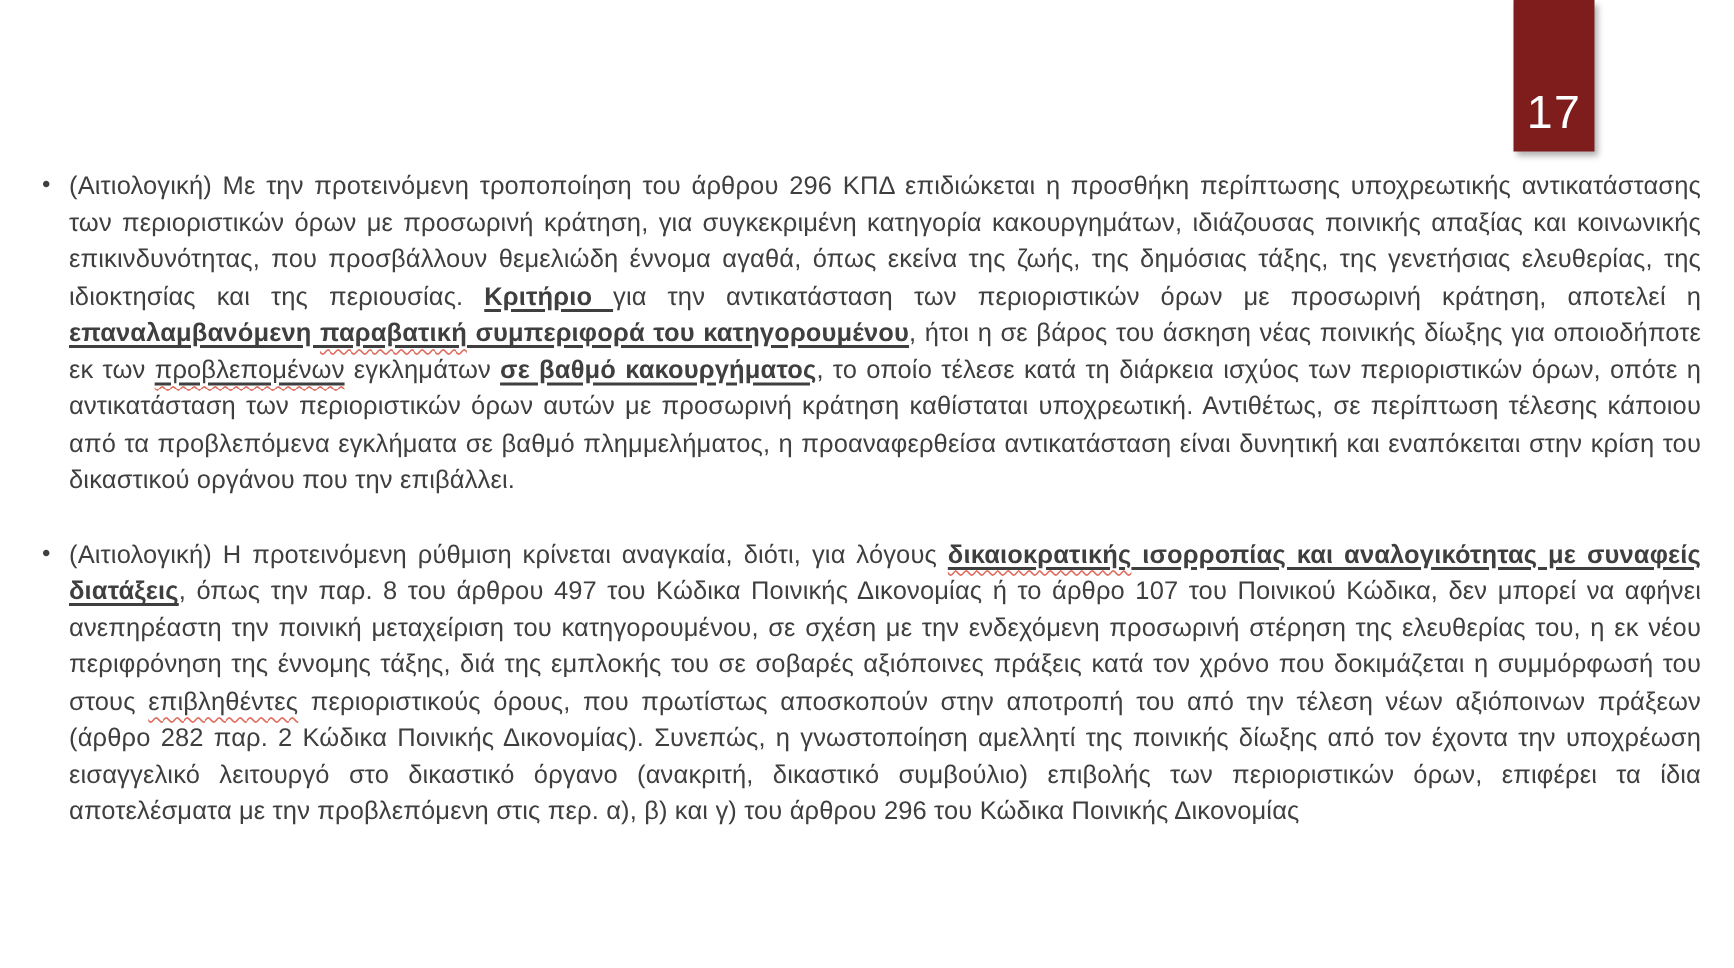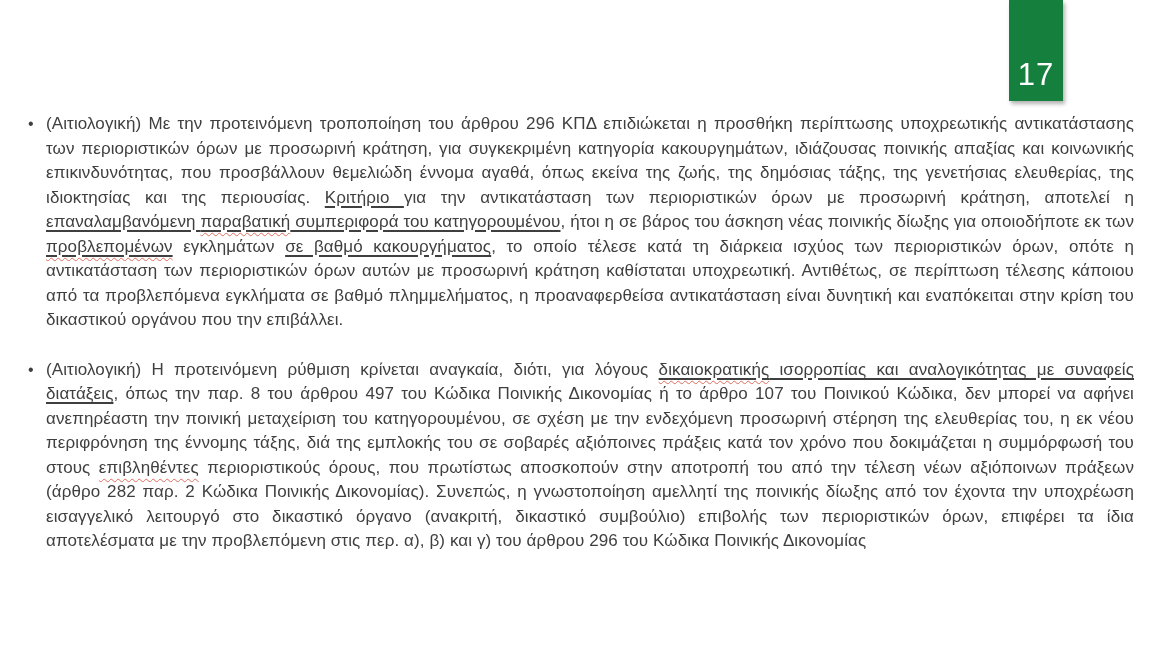--- a/index.html
+++ b/index.html
@@ -52,40 +52,40 @@
     left: 0;
     top: 0;
     font-size: 16px;
     line-height: 24.5px;
     color: #3f3f3f;
   }
   .bullet-paragraph {
     text-align: justify;
     text-justify: inter-word;
   }
-  .b { font-weight: normal; margin-top: 16px; }
+  .b { font-weight: bold; margin-top: 16px; }
   .u {
     text-decoration: underline;
     text-decoration-thickness: 1.5px;
     text-underline-offset: 3px;
   }
   .sq {
     text-decoration-line: underline;
     text-decoration-style: wavy;
     text-decoration-color: #e06c5e;
     text-decoration-thickness: 1px;
     text-underline-offset: 5px;
   }
 </style>
 </head>
 <body>
 
 <div class="slide">
 
-  <div class="page-badge" style="background: #15803d;">
+  <div class="page-badge" style="background: #7f1d1d;">
     <span>17</span>
   </div>
 
   <div class="content">
 
     <div class="bullet-item">
       <span class="bullet-glyph">•</span>
       <div class="bullet-paragraph"><span>(Αιτιολογική) Με την προτεινόμενη τροποποίηση του άρθρου 296 ΚΠΔ επιδιώκεται η προσθήκη περίπτωσης υποχρεωτικής αντικατάστασης των περιοριστικών όρων με προσωρινή κράτηση, για συγκεκριμένη κατηγορία κακουργημάτων, ιδιάζουσας ποινικής απαξίας και κοινωνικής επικινδυνότητας, που προσβάλλουν θεμελιώδη έννομα αγαθά, όπως εκείνα της ζωής, της δημόσιας τάξης, της γενετήσιας ελευθερίας, της ιδιοκτησίας και της περιουσίας. </span><span class="b u">Κριτήριο </span><span>για την αντικατάσταση των περιοριστικών όρων με προσωρινή κράτηση, αποτελεί η </span><span class="b u">επαναλαμβανόμενη </span><span class="b u"><span class="sq">παραβατική</span></span><span class="b u"> συμπεριφορά του κατηγορουμένου</span><span>, ήτοι η σε βάρος του άσκηση νέας ποινικής δίωξης για οποιοδήποτε εκ των </span><span class="u"><span class="sq">προβλεπομένων</span></span><span> εγκλημάτων </span><span class="b u">σε βαθμό κακουργήματος</span><span>, το οποίο τέλεσε κατά τη διάρκεια ισχύος των περιοριστικών όρων, οπότε η αντικατάσταση των περιοριστικών όρων αυτών με προσωρινή κράτηση καθίσταται υποχρεωτική. Αντιθέτως, σε περίπτωση τέλεσης κάποιου από τα προβλεπόμενα εγκλήματα σε βαθμό πλημμελήματος, η προαναφερθείσα αντικατάσταση είναι δυνητική και εναπόκειται στην κρίση του δικαστικού οργάνου που την επιβάλλει.</span></div>
     </div>
 

